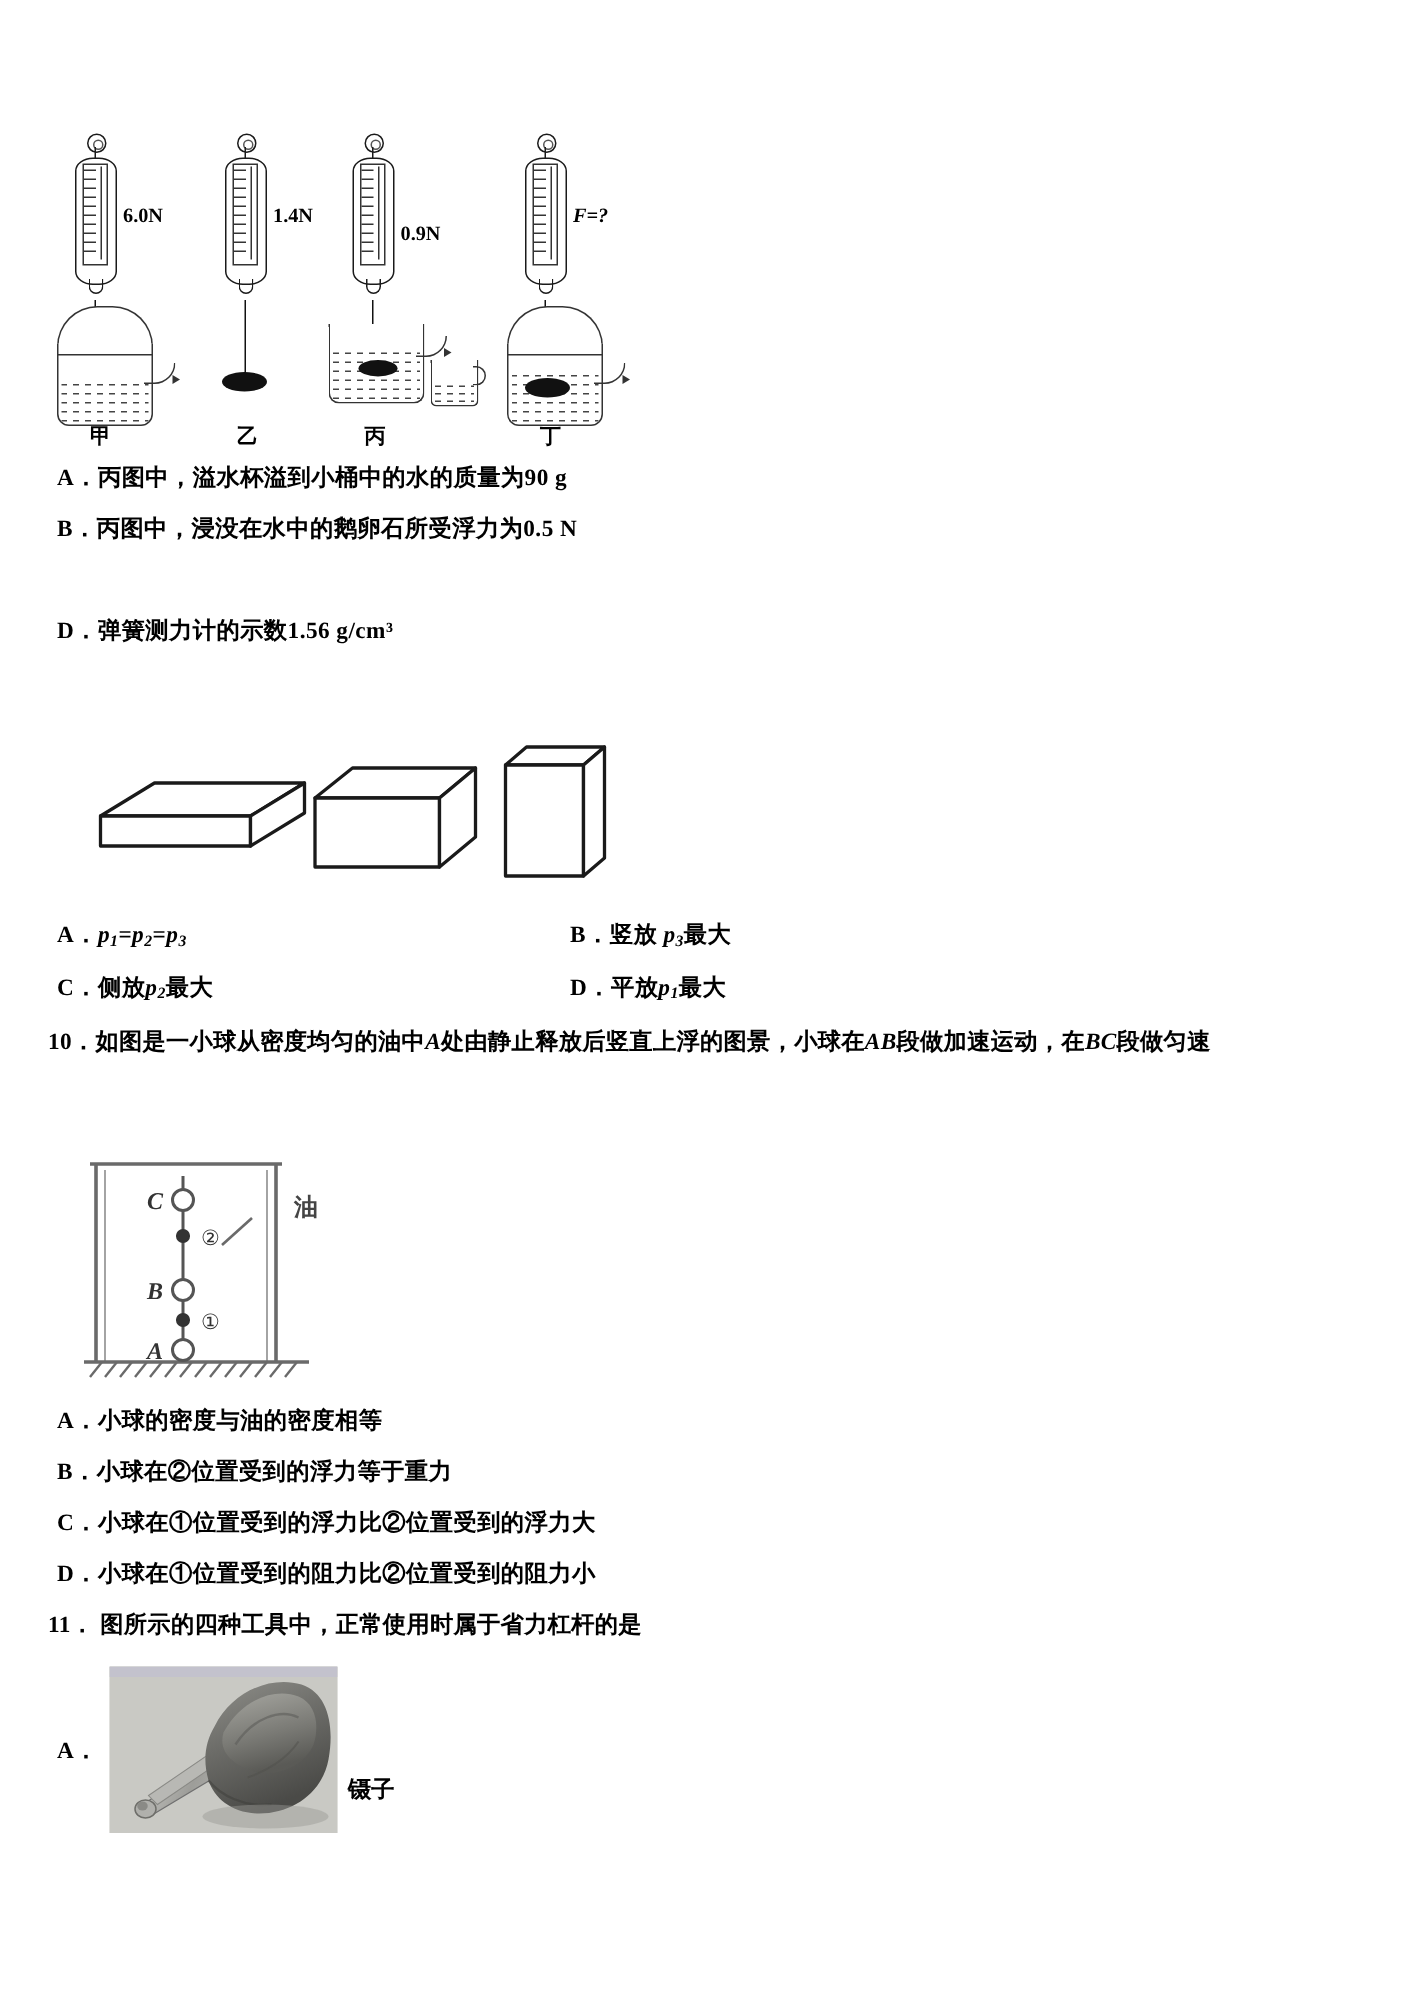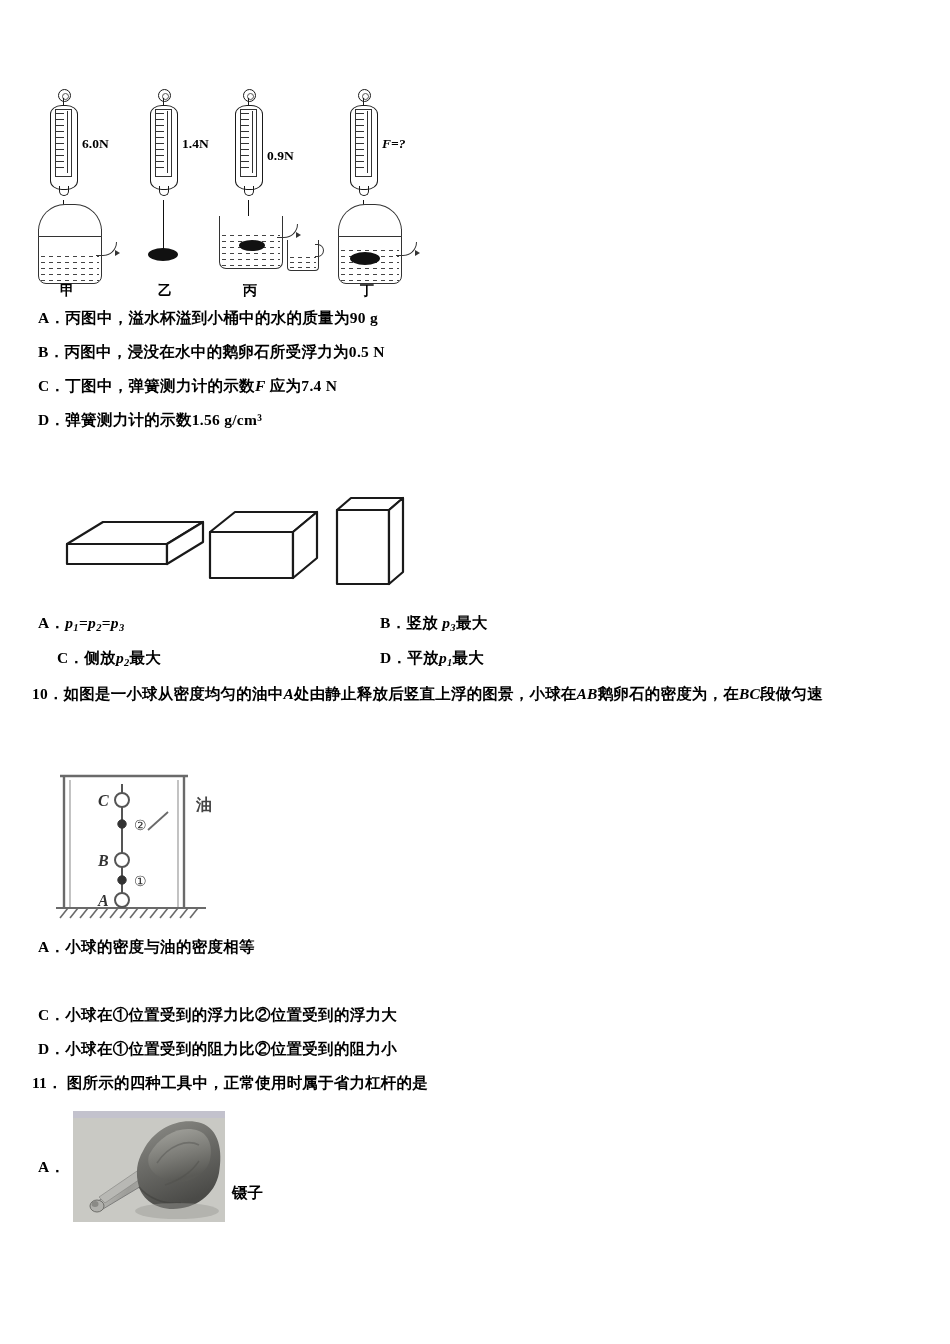--- a/index.html
+++ b/index.html
@@ -298,23 +298,20 @@
       <div class="cname" style="left:22px;top:194px;">丁</div>
     </div>
   </div>
 
   <div class="opt" style="left:38px;top:308px;">
     <span class="ltr">A．</span><span>丙图中，溢水杯溢到小桶中的水的质量为</span><span>90 g</span>
   </div>
   <div class="opt" style="left:38px;top:342px;">
     <span class="ltr">B．</span><span>丙图中，浸没在水中的鹅卵石所受浮力为</span><span>0.5 N</span>
   </div>
-  <div class="opt" style="left:38px;top:376px;">
-    <span class="ltr">C．</span><span>丁图中，弹簧测力计的示数</span><i class="v">F</i>&nbsp;<span>应为</span><span>7.4 N</span>
-  </div>
   <div class="opt" style="left:38px;top:410px;">
     <span class="ltr">D．</span><span>弹簧测力计的示数</span><span>1.56 g/cm³</span>
   </div>
 
 
   <div id="fig2">
     <svg width="370" height="106" viewBox="0 0 370 106">
       <g fill="#ffffff" stroke="#1a1a1a" stroke-width="2.2" stroke-linejoin="round">
 
         <g>
@@ -337,29 +334,29 @@
       </g>
     </svg>
   </div>
 
   <div class="opt" style="left:38px;top:613px;">
     <span class="ltr">A．</span><span><i class="v">p</i><sub>1</sub>=<i class="v">p</i><sub>2</sub>=<i class="v">p</i><sub>3</sub></span>
   </div>
   <div class="opt" style="left:380px;top:613px;">
     <span class="ltr">B．</span><span>竖放</span>&nbsp;<i class="v">p</i><sub>3</sub><span>最大</span>
   </div>
-  <div class="opt" style="left:38px;top:648px;margin-left:19px;">
+  <div class="opt" style="left:38px;top:648px;">
     <span class="ltr">C．</span><span>侧放</span><i class="v">p</i><sub>2</sub><span>最大</span>
   </div>
   <div class="opt" style="left:380px;top:648px;">
     <span class="ltr">D．</span><span>平放</span><i class="v">p</i><sub>1</sub><span>最大</span>
   </div>
 
   <div class="qline" style="left:32px;top:684px;">
-    <span>10．</span><span>如图是一小球从密度均匀的油中</span><i class="v">A</i><span>处由静止释放后竖直上浮的图景，小球在</span><i class="v">AB</i><span>鹅卵石的密度为，在</span><i class="v">BC</i><span>段做匀速</span>
+    <span>10．</span><span>如图是一小球从密度均匀的油中</span><i class="v">A</i><span>处由静止释放后竖直上浮的图景，小球在</span><i class="v">AB</i><span>段做加速运动，在</span><i class="v">BC</i><span>段做匀速</span>
   </div>
 
   <div id="fig3">
     <svg width="195" height="155" viewBox="0 0 195 155">
 
       <g stroke="#6a6a6a" stroke-width="2.4" fill="none">
         <path d="M8,8 L8,140"></path>
         <path d="M128,8 L128,140"></path>
         <path d="M4,8 L132,8"></path>
       </g>
@@ -401,20 +398,23 @@
       <text x="42" y="98" font-family="Liberation Serif, serif" font-size="16" font-style="italic" font-weight="bold" fill="#333">B</text>
       <text x="42" y="138" font-family="Liberation Serif, serif" font-size="16" font-style="italic" font-weight="bold" fill="#333">A</text>
       <text x="78" y="62" font-family="Liberation Sans, sans-serif" font-size="14" fill="#333">②</text>
       <text x="78" y="118" font-family="Liberation Sans, sans-serif" font-size="14" fill="#333">①</text>
       <text x="140" y="42" font-family="Liberation Serif, serif" font-size="16" font-weight="bold" fill="#444">油</text>
     </svg>
   </div>
 
   <div class="opt" style="left:38px;top:937px;">
     <span class="ltr">A．</span><span>小球的密度与油的密度相等</span>
+  </div>
+  <div class="opt" style="left:38px;top:971px;">
+    <span class="ltr">B．</span><span>小球在②位置受到的浮力等于重力</span>
   </div>
   <div class="opt" style="left:38px;top:1005px;">
     <span class="ltr">C．</span><span>小球在①位置受到的浮力比②位置受到的浮力大</span>
   </div>
   <div class="opt" style="left:38px;top:1039px;">
     <span class="ltr">D．</span><span>小球在①位置受到的阻力比②位置受到的阻力小</span>
   </div>
 
   <div class="qline" style="left:32px;top:1073px;">
     <span>11．</span>&nbsp;<span>图所示的四种工具中，正常使用时属于省力杠杆的是</span>

